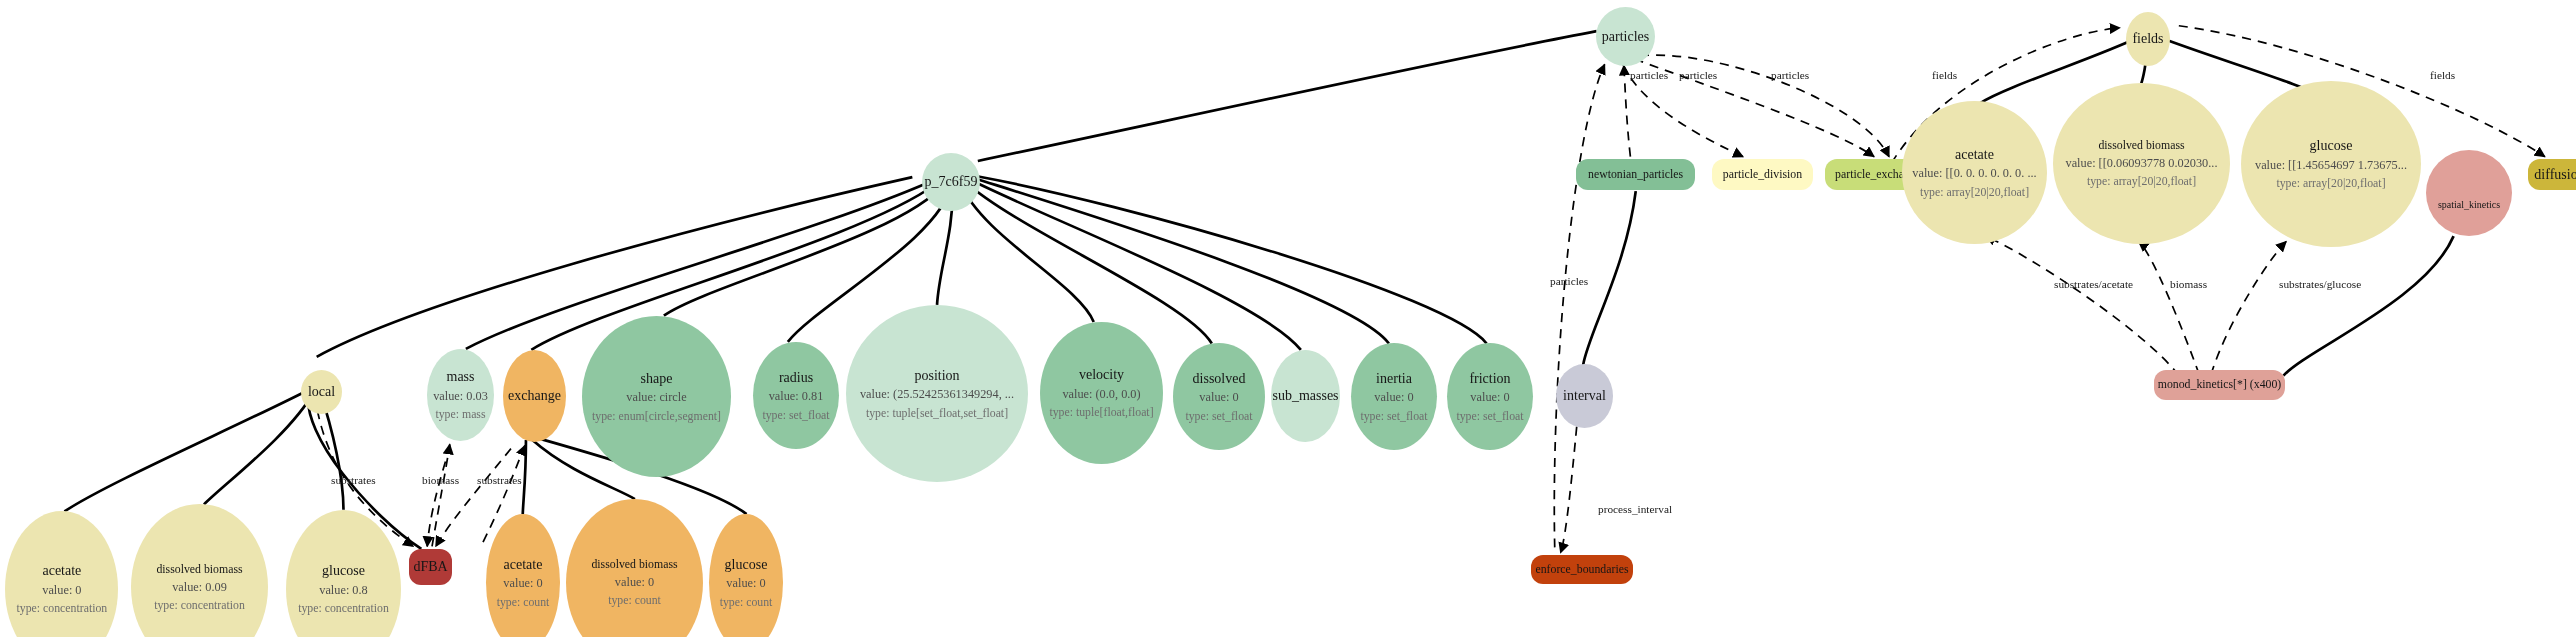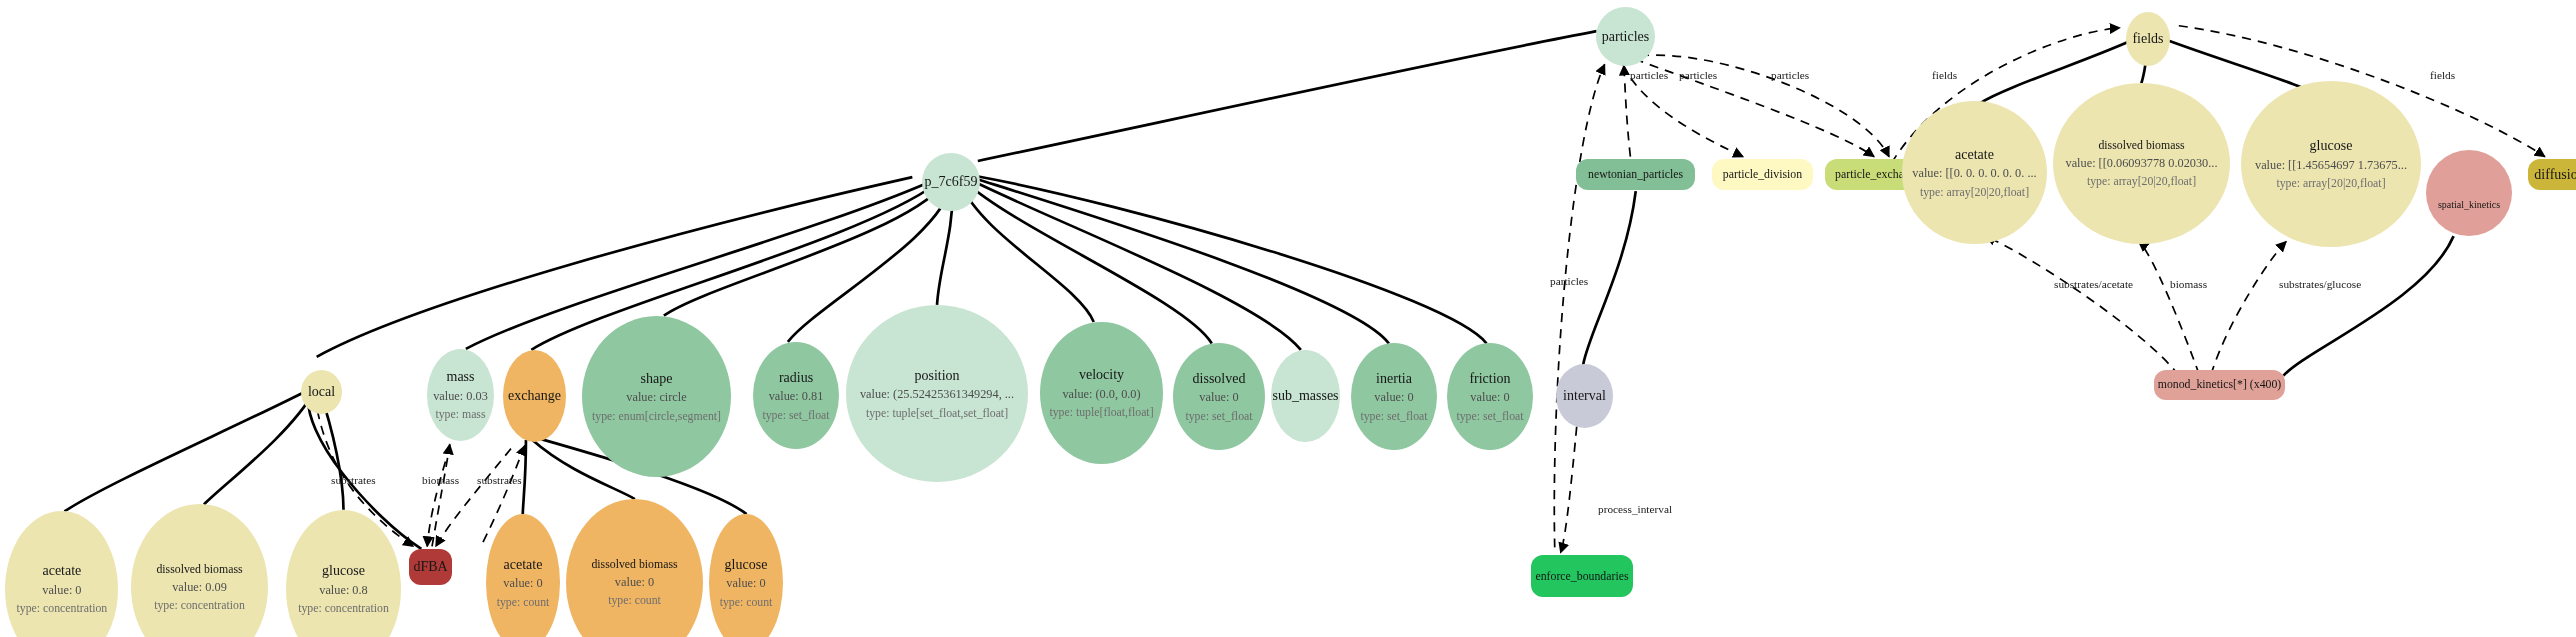--- a/index.html
+++ b/index.html
@@ -197,21 +197,21 @@
       </div>
       <div class="node rect" style="left: 1576px; top: 159px; width: 119px; height: 31px; background: rgb(131, 191, 150);">
         <div class="n-title xs">newtonian_particles</div>
       </div>
       <div class="node rect" style="left: 1712px; top: 159px; width: 101px; height: 31px; background: #fef9c3;">
         <div class="n-title xs">particle_division</div>
       </div>
       <div class="node rect" style="left: 1825px; top: 159px; width: 106px; height: 31px; background: rgb(200, 221, 120);">
         <div class="n-title xs">particle_exchange</div>
       </div>
-      <div class="node rect" style="left: 1531px; top: 555px; width: 102px; height: 42px; background: #22c55e;">
+      <div class="node rect" style="left: 1531px; top: 555px; width: 102px; height: 29px; background: #c2410c;">
         <div class="n-title xs">enforce_boundaries</div>
       </div>
       <div class="node ellipse" style="left: 2126px; top: 11.8px; width: 44px; height: 54px; background: rgb(236, 229, 176);">
         <div class="n-title">fields</div>
       </div>
       <div class="node ellipse" style="left: 1902px; top: 101px; width: 145px; height: 143px; background: rgb(236, 229, 176);">
         <div class="n-title">acetate</div>
         <div class="n-val">value: [[0. 0. 0. 0. 0. 0. ...</div>
         <div class="n-type">type: array[20|20,float]</div>
       </div>

